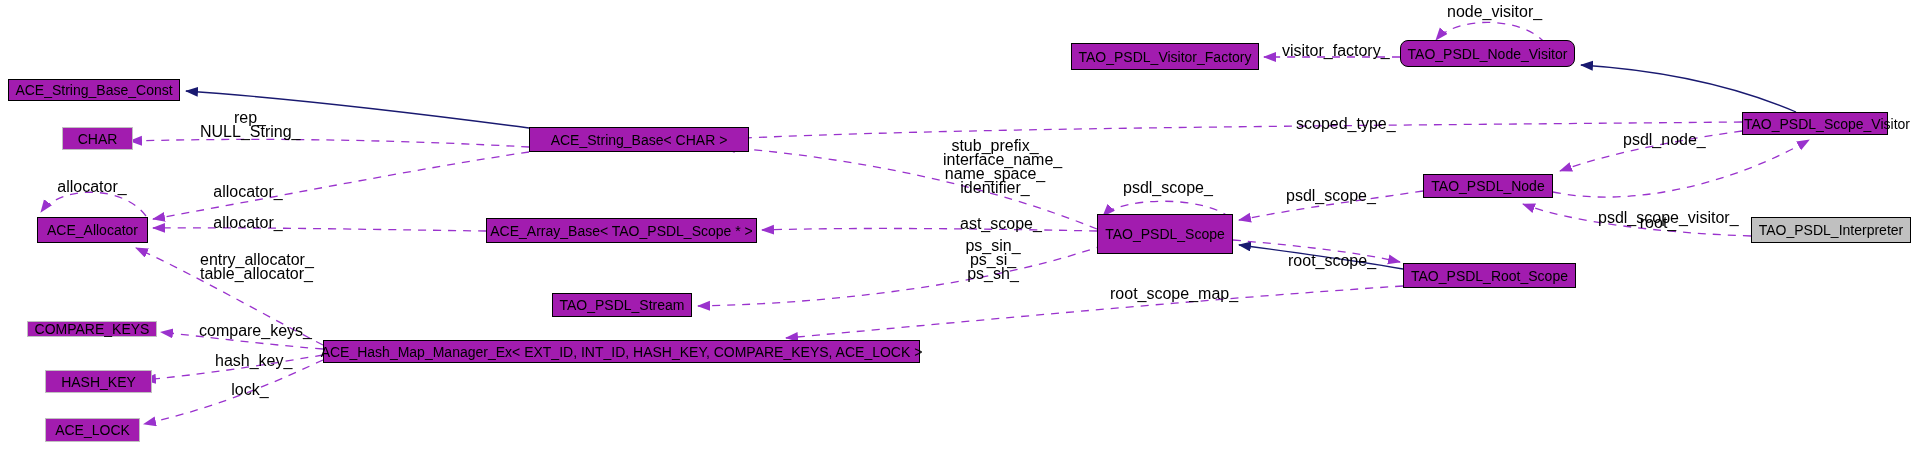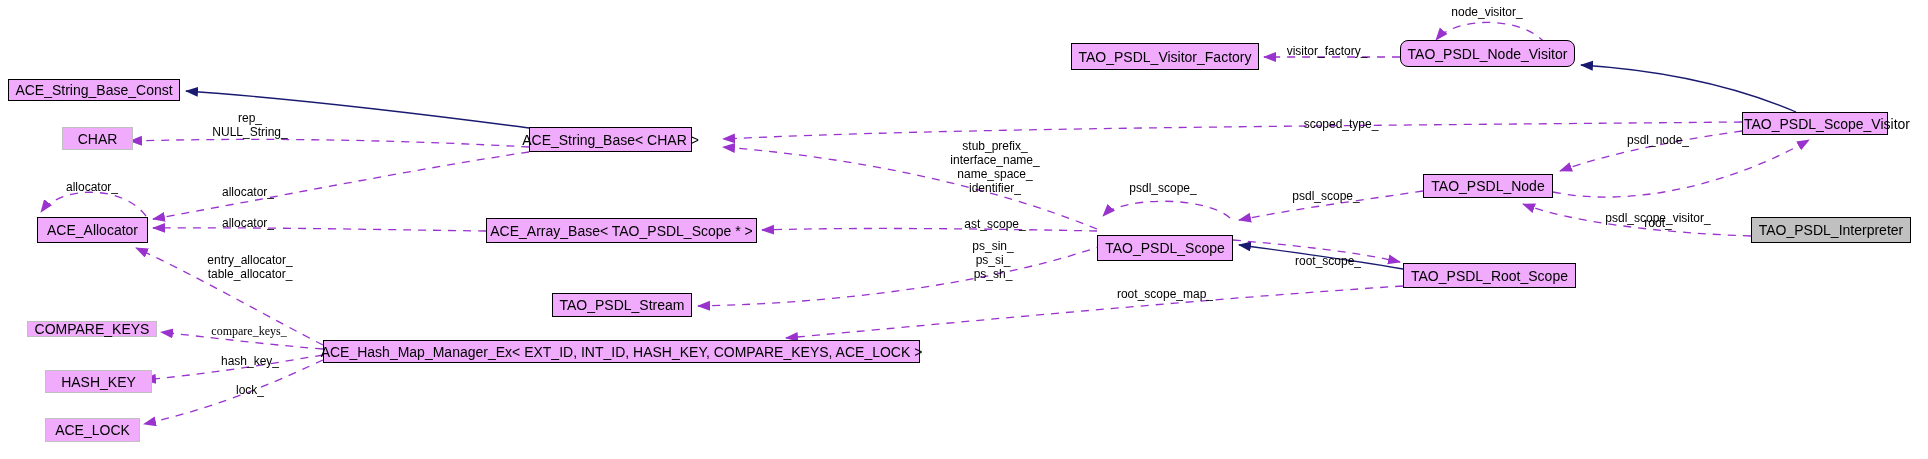--- a/index.html
+++ b/index.html
@@ -1,24 +1,24 @@
 <!DOCTYPE html>
 <html><head>
 <meta charset="utf-8">
 <style>
   html,body{margin:0;padding:0;background:#ffffff;}
   #canvas{position:relative;width:1928px;height:459px;background:#ffffff;overflow:hidden;
           font-family:"Liberation Sans",sans-serif;}
   #edges{position:absolute;left:0;top:0;width:1928px;height:459px;}
-  .node{position:absolute;box-sizing:border-box;background:#f0abfc;border:1px solid #000000;
+  .node{position:absolute;box-sizing:border-box;background:#a21caf;border:1px solid #000000;
         display:flex;align-items:center;justify-content:center;font-size:14px;color:#000000;
         white-space:nowrap;z-index:2;}
   .node.tpl{border-color:#c0c0c0;}
   .node.current{background:#c0c0c0;}
-  .elabel{position:absolute;font-size:12px;line-height:14px;color:#000000;text-align:center;
+  .elabel{position:absolute;font-size:16px;line-height:14px;color:#000000;text-align:center;
           white-space:nowrap;z-index:3;}
   .edge-usage{fill:none;stroke:#9a32cd;stroke-width:1.3;stroke-dasharray:8 7;}
   .edge-inherit{fill:none;stroke:#191970;stroke-width:1.3;}
 </style>
 </head>
 <body>
 
 <div id="canvas">
 
   <svg id="edges" width="1928" height="459" viewBox="0 0 1928 459" xmlns="http://www.w3.org/2000/svg">
@@ -57,44 +57,44 @@
     <path class="edge-usage" d="M 1545,43 C 1522,16 1456,16 1436,40" marker-end="url(#ah-usage)"></path>
     <path class="edge-usage" d="M 1400,57 C 1355,57 1310,57 1264,57" marker-end="url(#ah-usage)"></path>
   </svg>
 
   <div class="node" style="left:8px;top:79px;width:172px;height:22px;">ACE_String_Base_Const</div>
   <div class="node tpl" style="left:62px;top:127px;width:71px;height:23px;">CHAR</div>
   <div class="node" style="left:37px;top:217px;width:111px;height:26px;">ACE_Allocator</div>
   <div class="node tpl" style="left:27px;top:321px;width:130px;height:16px;">COMPARE_KEYS</div>
   <div class="node tpl" style="left:45px;top:370px;width:107px;height:23px;">HASH_KEY</div>
   <div class="node tpl" style="left:45px;top:418px;width:95px;height:24px;">ACE_LOCK</div>
-  <div class="node" style="left:529px;top:127px;width:163px;height:25px;">ACE_String_Base&lt; CHAR &gt;</div>
+  <div class="node" style="left:529px;top:127px;width:220px;height:25px;">ACE_String_Base&lt; CHAR &gt;</div>
   <div class="node" style="left:486px;top:218px;width:271px;height:25px;">ACE_Array_Base&lt; TAO_PSDL_Scope * &gt;</div>
   <div class="node" style="left:552px;top:293px;width:140px;height:24px;">TAO_PSDL_Stream</div>
   <div class="node" style="left:323px;top:340px;width:597px;height:23px;">ACE_Hash_Map_Manager_Ex&lt; EXT_ID, INT_ID, HASH_KEY, COMPARE_KEYS, ACE_LOCK &gt;</div>
   <div class="node" style="left:1071px;top:43px;width:188px;height:27px;">TAO_PSDL_Visitor_Factory</div>
   <div class="node" style="left:1400px;top:40px;width:175px;height:27px;border-radius:8px;">TAO_PSDL_Node_Visitor</div>
   <div class="node" style="left:1742px;top:112px;width:146px;height:23px;padding-left:24px;">TAO_PSDL_Scope_Visitor</div>
   <div class="node" style="left:1423px;top:174px;width:130px;height:24px;">TAO_PSDL_Node</div>
-  <div class="node" style="left:1097px;top:235px;width:136px;height:26px;">TAO_PSDL_Scope</div>
+  <div class="node" style="left:1097px;top:214px;width:136px;height:40px;">TAO_PSDL_Scope</div>
   <div class="node" style="left:1403px;top:263px;width:173px;height:25px;">TAO_PSDL_Root_Scope</div>
   <div class="node current" style="left:1751px;top:217px;width:160px;height:26px;">TAO_PSDL_Interpreter</div>
 
   <div class="elabel" style="left:200px;top:111px;width:100px;">
     <div>rep_</div>
     <div>NULL_String_</div>
   </div>
   <div class="elabel" style="left:57px;top:180px;width:70px;">allocator_</div>
   <div class="elabel" style="left:213px;top:185px;width:70px;">allocator_</div>
   <div class="elabel" style="left:213px;top:216px;width:70px;">allocator_</div>
   <div class="elabel" style="left:200px;top:253px;width:100px;">
     <div>entry_allocator_</div>
     <div>table_allocator_</div>
   </div>
-  <div class="elabel" style="left:199px;top:324px;width:100px;font-family:Liberation Serif, serif;">compare_keys_</div>
+  <div class="elabel" style="left:199px;top:324px;width:100px;">compare_keys_</div>
   <div class="elabel" style="left:215px;top:354px;width:70px;">hash_key_</div>
   <div class="elabel" style="left:225px;top:383px;width:50px;">lock_</div>
   <div class="elabel" style="left:943px;top:139px;width:104px;">
     <div>stub_prefix_</div>
     <div>interface_name_</div>
     <div>name_space_</div>
     <div>identifier_</div>
   </div>
   <div class="elabel" style="left:960px;top:217px;width:70px;">ast_scope_</div>
   <div class="elabel" style="left:953px;top:239px;width:80px;">

